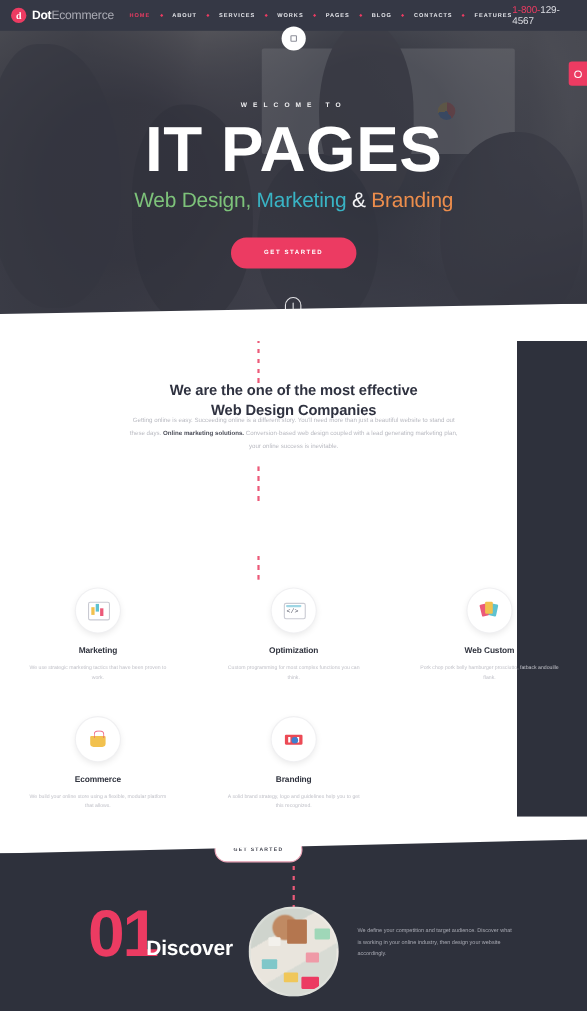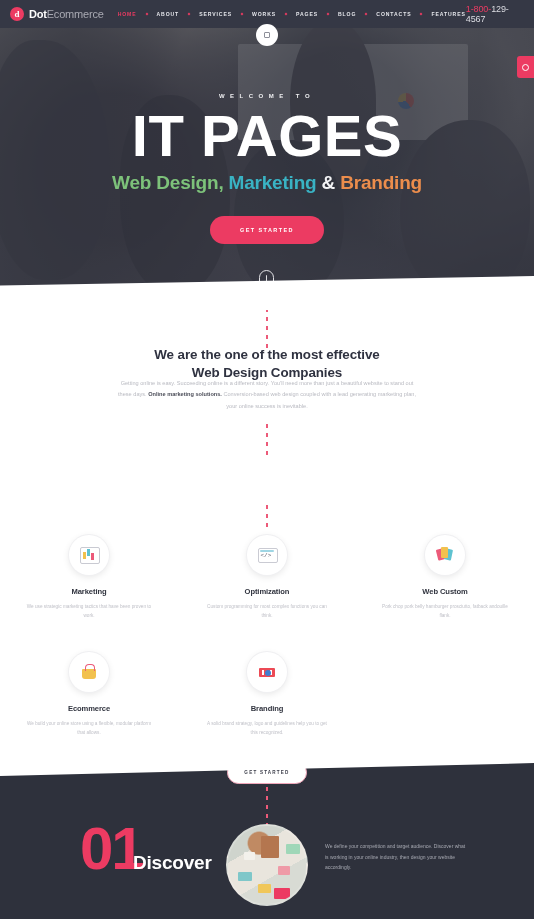--- a/index.html
+++ b/index.html
@@ -121,21 +121,21 @@
     margin-top: 93px;
     font-size: 6px; letter-spacing: 5.5px; color: #f0f0f2;
     font-weight: bold; text-transform: uppercase;
   }
   .hero-title {
     margin-top: 8px;
     font-size: 58px; line-height: 1; font-weight: bold;
     color: #ffffff; letter-spacing: 0.5px;
   }
   .hero-sub {
-    margin-top: 7px; font-size: 19px; letter-spacing: -0.2px; font-weight: 700;
+    margin-top: 7px; font-size: 19px; letter-spacing: -0.2px; font-weight: 400;
   }
   .s-green  { color: #7dc27a; }
   .s-teal   { color: #39b3c4; }
   .s-white  { color: #f3f3f5; }
   .s-orange { color: #ec8d4c; }
 
   .btn-pill {
     margin-top: 22px;
     background: #ec3b62; color: #fff;
     font-size: 5.5px; font-weight: bold; letter-spacing: 1.4px;
@@ -155,21 +155,21 @@
 
   
   .wedge-top {
     position: absolute; top: 276px; left: 0; width: 534px; height: 34px;
     background: #ffffff; z-index: 15;
     clip-path: polygon(0 28%, 100% 0, 100% 100%, 0 100%);
   }
 
   
   .white-section {
-    position: absolute; top: 300px; left: 0; width: 534px; height: 455px;
+    position: absolute; top: 300px; left: 0; width: 470px; height: 455px;
     background: #ffffff; z-index: 14;
   }
   .dotline {
     position: absolute; left: 50%; margin-left: -1px; width: 2px;
     background: repeating-linear-gradient(to bottom, #ec5a79 0 4px, rgba(0,0,0,0) 4px 9px);
   }
   .dl1 { top: 8px;  height: 44px; }
   .dl2 { top: 124px; height: 36px; }
   .dl3 { top: 205px; height: 22px; }
 

